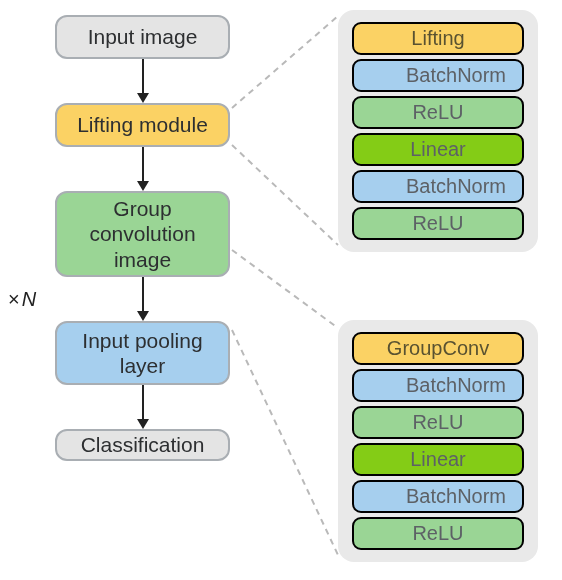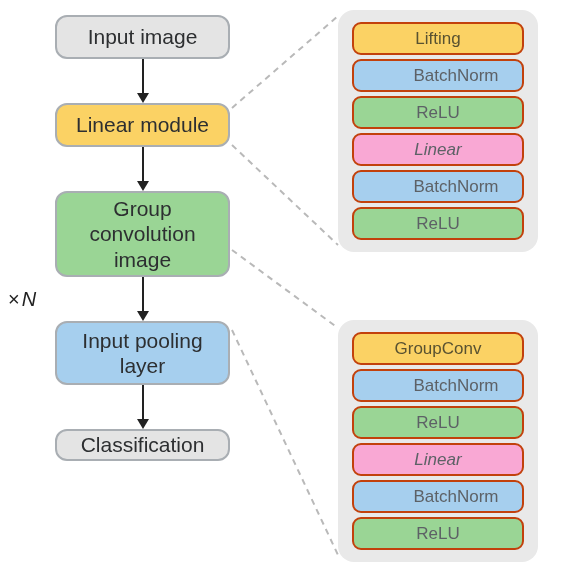--- a/index.html
+++ b/index.html
@@ -67,33 +67,33 @@
     border-radius: 16px;
     padding: 12px 14px;
     display: flex;
     flex-direction: column;
     gap: 4px;
     width: 200px;
   }
   .panel-top { left: 338px; top: 10px; }
   .panel-bot { left: 338px; top: 320px; justify-content: flex-end; }
   .layer {
-    border: 2px solid #c2410c;
+    border: 2px solid #000000;
     border-radius: 9px;
     height: 33px;
     display: flex;
     align-items: center;
     justify-content: center;
-    font-size: 17px;
+    font-size: 20px;
     color: #5d6166;
   }
   .l-yellow { background: #fbd264; color: #595231; }
   .l-blue   { background: #a6cfee; padding-left: 36px; }
   .l-green  { background: #9ad595; }
-  .l-pink   { background: #f9a8d4; font-style: italic; }
+  .l-pink   { background: #84cc16; }
 
   .connector {
     position: absolute;
     stroke: #b9b9b9;
     stroke-width: 2;
     stroke-dasharray: 6 5;
     fill: none;
   }
 </style>
 </head>
@@ -105,21 +105,21 @@
     <div class="main-box box-input">
       <span>Input image</span>
     </div>
     <div class="arrow">
       <svg width="20" height="44">
           <line x1="10" y1="0" x2="10" y2="36" stroke="#222" stroke-width="2"></line>
           <polygon points="10,44 4,34 16,34" fill="#222"></polygon>
         </svg>
     </div>
     <div class="main-box box-lifting">
-      <span>Linear module</span>
+      <span>Lifting module</span>
     </div>
     <div class="arrow">
       <svg width="20" height="44">
           <line x1="10" y1="0" x2="10" y2="36" stroke="#222" stroke-width="2"></line>
           <polygon points="10,44 4,34 16,34" fill="#222"></polygon>
         </svg>
     </div>
     <div class="main-box box-group">
       <span>Group convolution image</span>
     </div>

